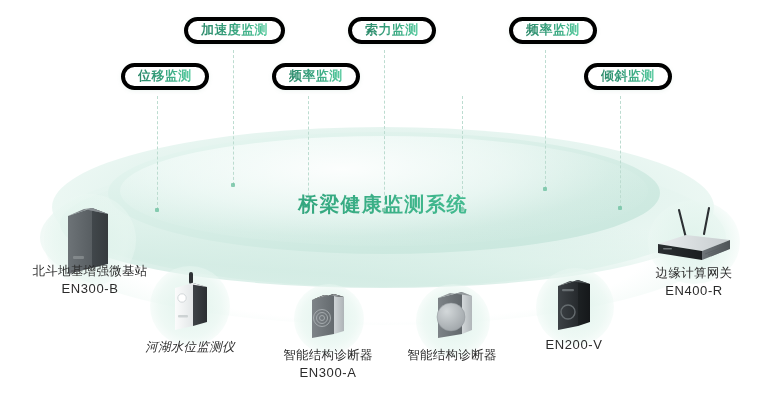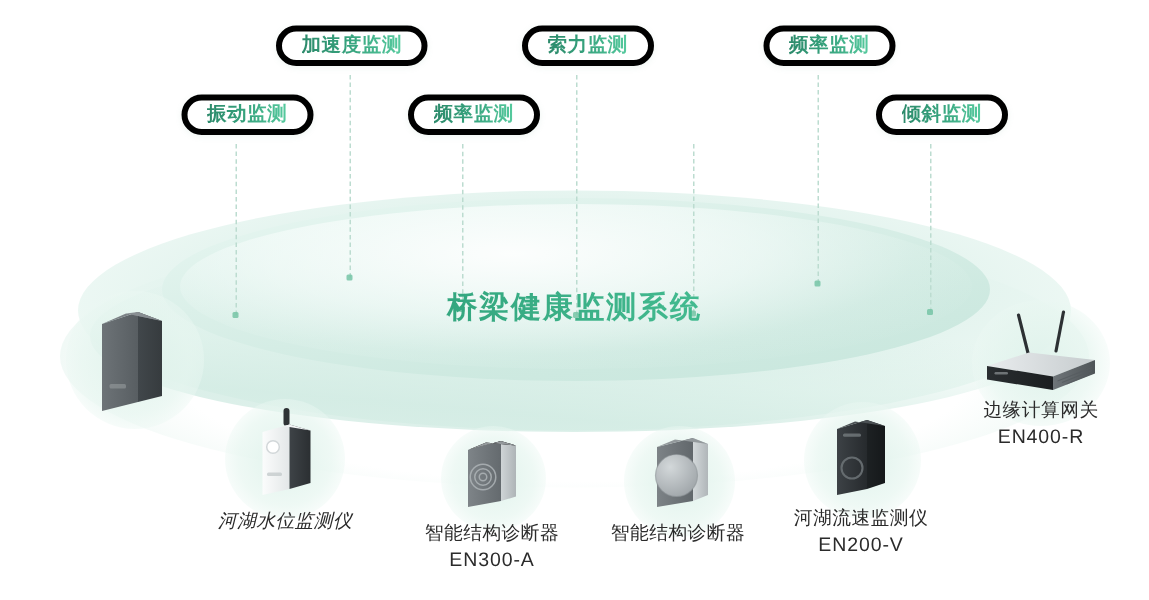--- a/index.html
+++ b/index.html
@@ -173,21 +173,21 @@
   <div class="lead" style="left:462px; top:96px;  height:113px;"></div>
   <div class="lead-dot" style="left:460px; top:207px;"></div>
 
   <div class="lead" style="left:545px; top:50px;  height:139px;"></div>
   <div class="lead-dot" style="left:543px; top:187px;"></div>
 
   <div class="lead" style="left:620px; top:96px;  height:112px;"></div>
   <div class="lead-dot" style="left:618px; top:206px;"></div>
 
   <div class="pill" style="left:121px; top:63px;">
-    <span>振动监测</span>
+    <span>位移监测</span>
   </div>
   <div class="pill" style="left:184px; top:17px;">
     <span>加速度监测</span>
   </div>
   <div class="pill" style="left:272px; top:63px;">
     <span>频率监测</span>
   </div>
   <div class="pill" style="left:348px; top:17px;">
     <span>索力监测</span>
   </div>
@@ -212,20 +212,24 @@
           <stop offset="0" stop-color="#41474b"></stop>
             <stop offset="1" stop-color="#363b3e"></stop>
         </linearGradient>
       </defs>
       <polygon points="6,14 30,6 30,66 6,72" fill="url(#g1f)"></polygon>
       <polygon points="30,6 46,12 46,62 30,66" fill="url(#g1s)"></polygon>
       <polygon points="6,14 22,7 46,12 30,6" fill="#7b8185"></polygon>
       <polygon points="22,7 46,12 30,6" fill="#888e92"></polygon>
       <rect x="11" y="54" width="11" height="3" rx="1" fill="#9aa0a3" opacity="0.55"></rect>
     </svg>
+    <div class="dev-label" style="left:0; top:72px; width:124px;">
+      <span>北斗地基增强微基站</span>
+      <span class="mdl">EN300-B</span>
+    </div>
   </div>
 
   <div class="dev" style="left:128px; top:264px; width:124px; height:100px;">
     <div class="dev-halo" style="left:22px; top:2px; width:80px; height:80px;"></div>
     <svg class="dev-art" width="52" height="62" viewBox="0 0 52 62" style="left:37px; top:6px;">
       <defs>
         <linearGradient id="g2f" x1="0" y1="0" x2="1" y2="0">
           <stop offset="0" stop-color="#fbfcfc"></stop>
             <stop offset="1" stop-color="#e3e7e8"></stop>
         </linearGradient>
@@ -316,21 +320,20 @@
             <stop offset="1" stop-color="#15181a"></stop>
         </linearGradient>
       </defs>
       <polygon points="8,12 28,6 28,52 8,56" fill="url(#g5f)"></polygon>
       <polygon points="28,6 40,10 40,48 28,52" fill="url(#g5s)"></polygon>
       <polygon points="8,12 20,7 40,10 28,6" fill="#4a5053"></polygon>
       <rect x="12" y="15" width="12" height="2.2" rx="1" fill="#7d8487" opacity="0.7"></rect>
       <circle cx="18" cy="38" r="7" fill="none" stroke="#6a7174" stroke-width="1.4" opacity="0.9"></circle>
     </svg>
     <div class="dev-label" style="left:0; top:68px; width:124px;">
-      <span>河湖流速监测仪</span>
       <span class="mdl">EN200-V</span>
     </div>
   </div>
 
   <div class="dev" style="left:632px; top:200px; width:124px; height:100px;">
     <div class="dev-halo" style="left:16px; top:0; width:92px; height:84px;"></div>
     <svg class="dev-art" width="84" height="62" viewBox="0 0 84 62" style="left:20px; top:4px;">
       <defs>
         <linearGradient id="g6t" x1="0" y1="0" x2="1" y2="0">
           <stop offset="0" stop-color="#e9ecee"></stop>

